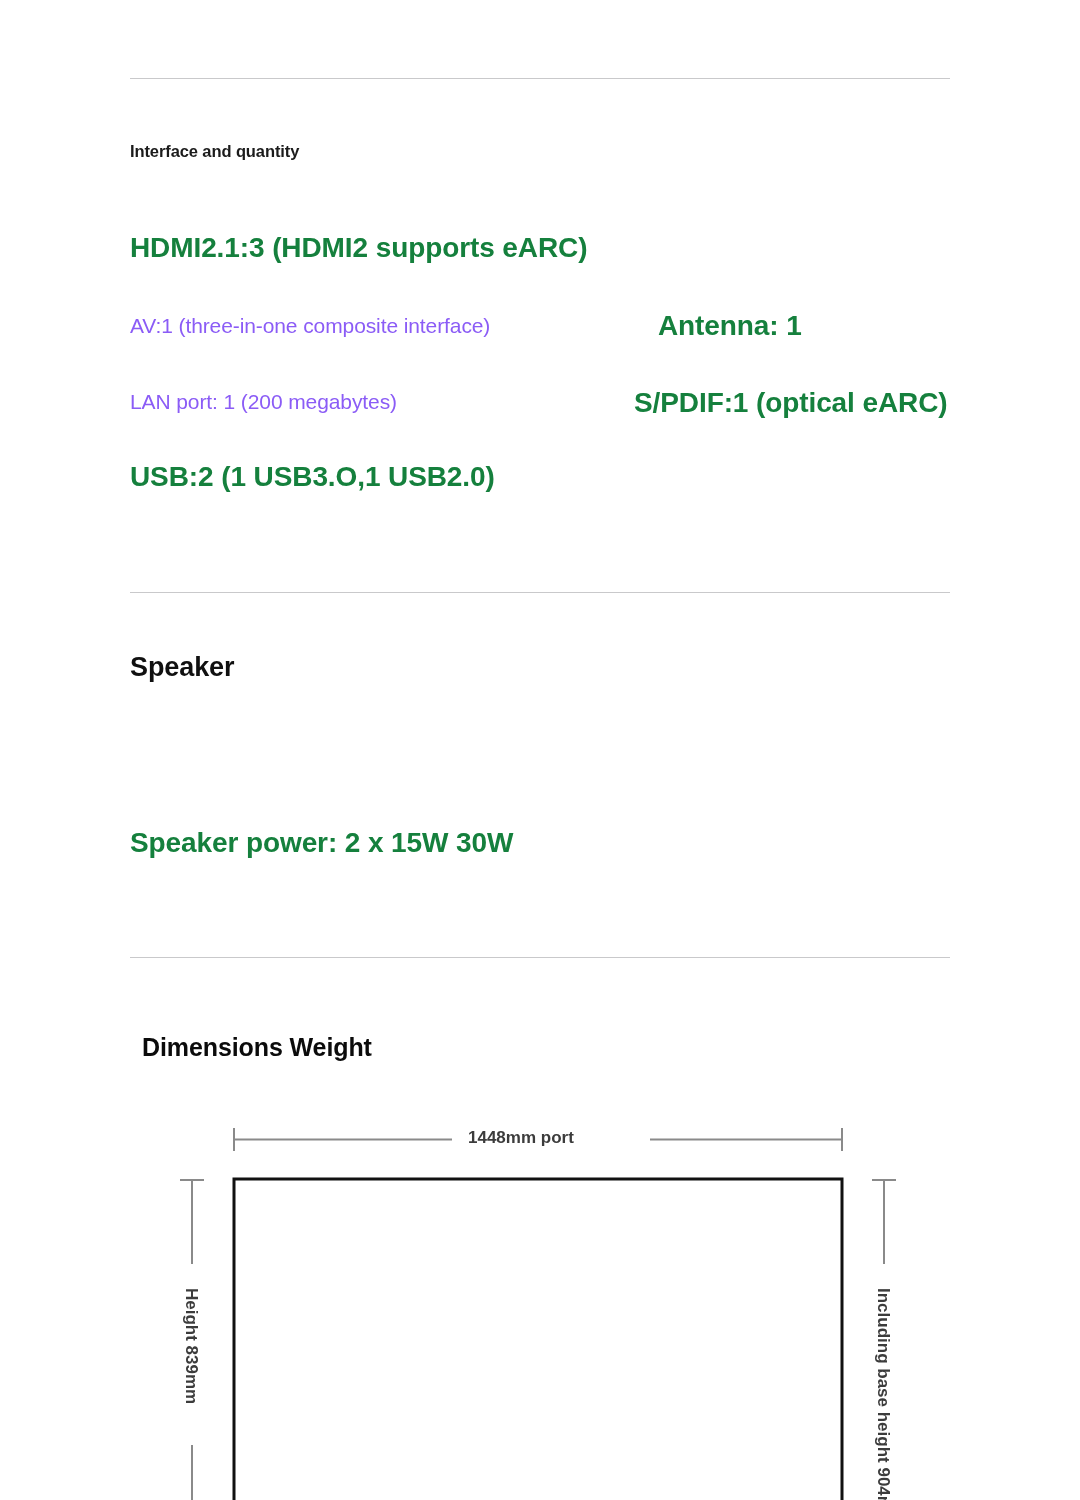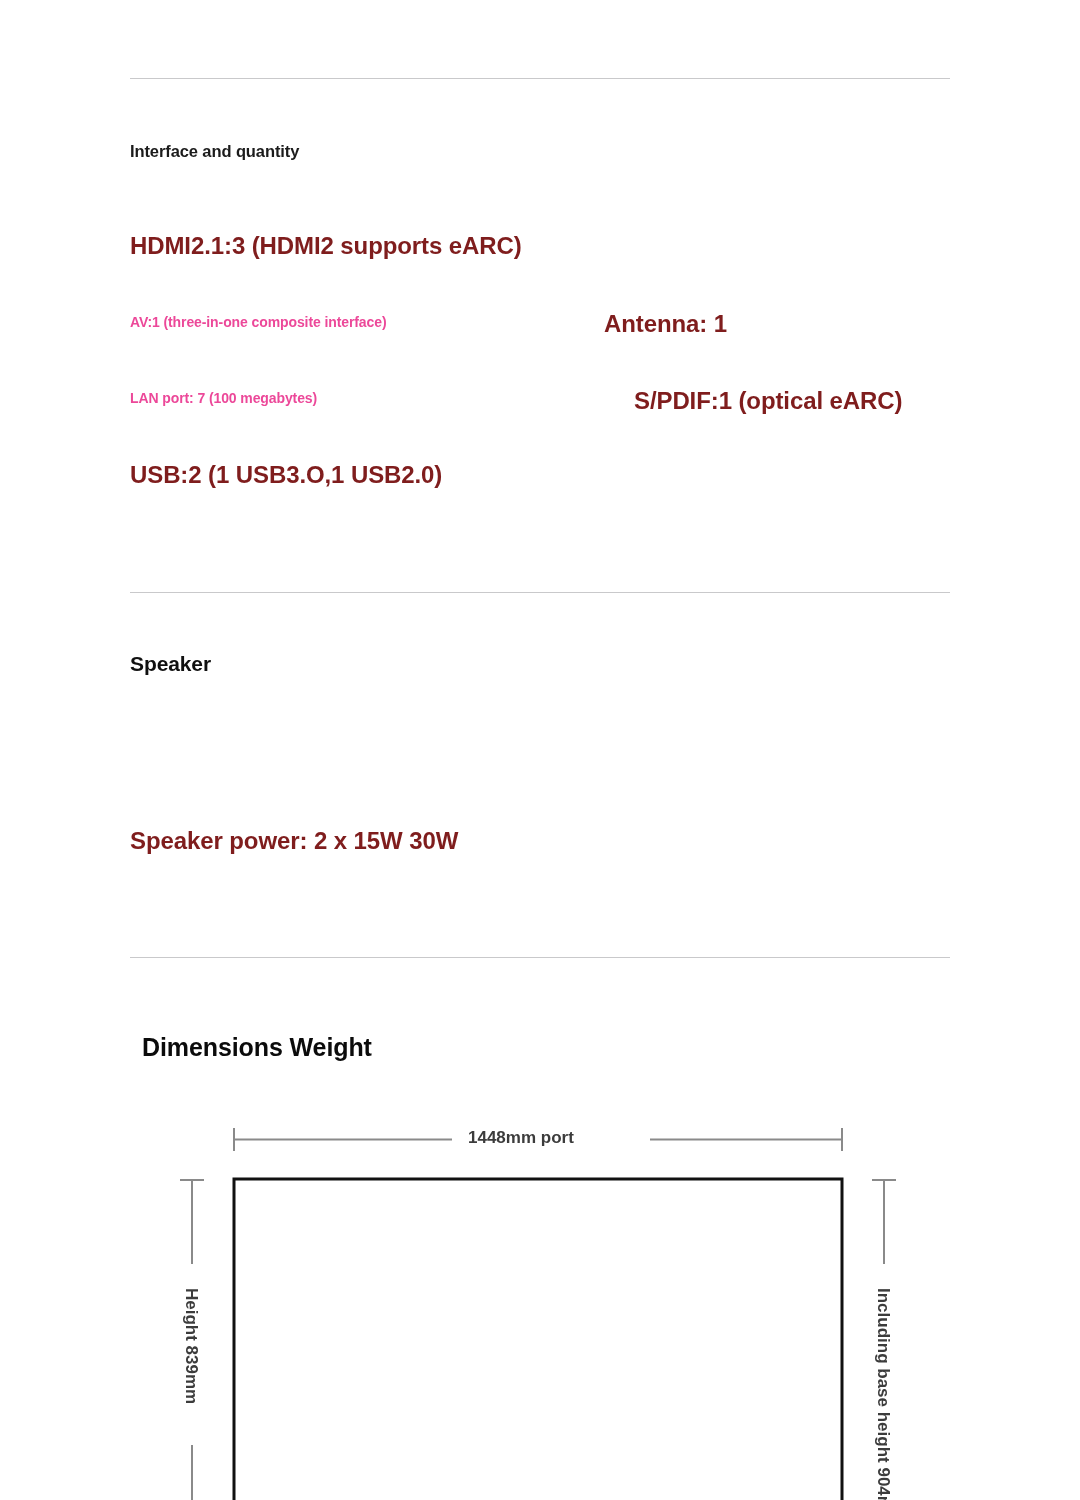--- a/index.html
+++ b/index.html
@@ -41,33 +41,33 @@
     letter-spacing: -0.1px;
   }
 
   .label-small {
     font-size: 16.5px;
     font-weight: bold;
     color: #1b1b1b;
   }
 
   .spec-lg {
-    font-size: 24px;
+    font-size: 28px;
     font-weight: bold;
-    color: #7f1d1d;
+    color: #15803d;
   }
 
   .spec-md {
-    font-size: 14px;
-    font-weight: bold;
-    color: #ec4899;
+    font-size: 21px;
+    font-weight: normal;
+    color: #8b5cf6;
   }
 
   .heading {
-    font-size: 21px;
+    font-size: 27px;
     font-weight: bold;
     color: #101010;
   }
 
   .heading-sm {
     font-size: 25px;
     font-weight: bold;
     color: #0b0b0b;
   }
 
@@ -101,23 +101,23 @@
 
   <div class="divider d1"></div>
   <div class="divider d2"></div>
   <div class="divider d3"></div>
 
   <div class="txt label-small" style="left:130px; top:142px;">Interface and quantity</div>
 
   <div class="txt spec-lg" style="left:130px; top:232px;">HDMI2.1:3 (HDMI2 supports eARC)</div>
 
   <div class="txt spec-md" style="left:130px; top:314px;">AV:1 (three-in-one composite interface)</div>
-  <div class="txt spec-lg" style="left:604px; top:310px;">Antenna: 1</div>
+  <div class="txt spec-lg" style="left:658px; top:310px;">Antenna: 1</div>
 
-  <div class="txt spec-md" style="left:130px; top:390px;">LAN port: 7 (100 megabytes)</div>
+  <div class="txt spec-md" style="left:130px; top:390px;">LAN port: 1 (200 megabytes)</div>
   <div class="txt spec-lg" style="left:634px; top:387px;">S/PDIF:1 (optical eARC)</div>
 
   <div class="txt spec-lg" style="left:130px; top:461px;">USB:2 (1 USB3.O,1 USB2.0)</div>
 
   <div class="txt heading" style="left:130px; top:652px;">Speaker</div>
 
 
   <div class="txt spec-lg" style="left:130px; top:827px;text-align:right;">Speaker power: 2 x 15W 30W</div>
 
   <div class="txt heading-sm" style="left:142px; top:1017px;margin-top:16px;">Dimensions Weight</div>

